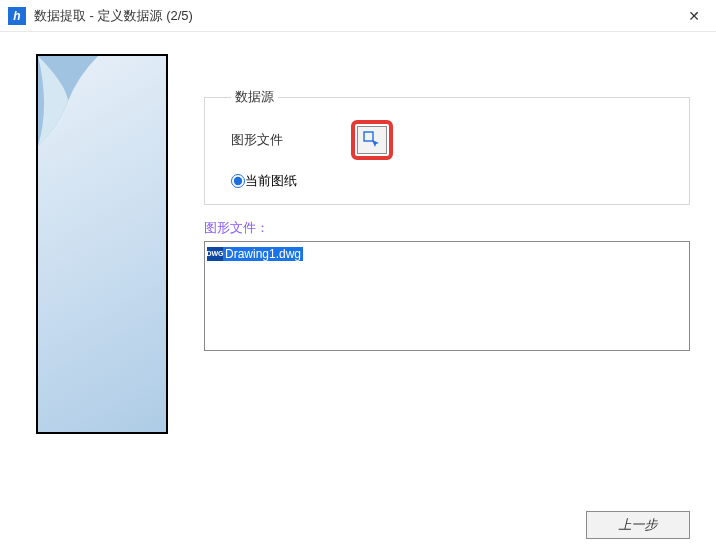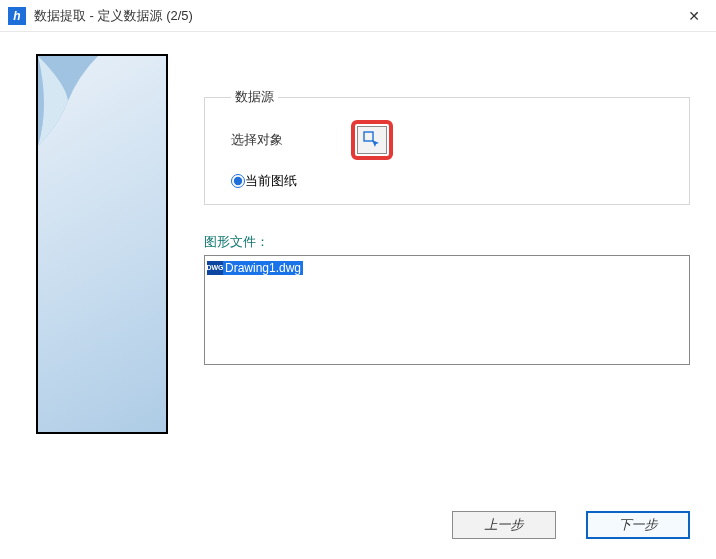--- a/index.html
+++ b/index.html
@@ -112,22 +112,22 @@
       display: flex;
       align-items: center;
       gap: 0;
     }
     .radio-row input[type="radio"] {
       accent-color: #1e6fd9;
       width: 14px;
       height: 14px;
     }
     .files-label {
-      margin-top: 28px;
-      color: #0f766e;
+      margin-top: 14px;
+      color: #8b5cf6;
     }
     .file-list {
       margin-top: 4px;
       border: 1px solid #888;
       height: 110px;
       background: #fff;
       padding: 2px;
       text-decoration: underline;
     }
     .file-item {
@@ -190,21 +190,21 @@
       <path d="M0 0 Q28 28 30 45 Q22 68 0 90 Q12 50 0 0 Z" fill="#d6e7f4"></path>
     </svg>
   </div>
 
   <div class="main-area">
 
     <fieldset class="data-source">
       <legend>数据源</legend>
 
       <div class="ds-row">
-        <span class="ds-label">选择对象</span>
+        <span class="ds-label">图形文件</span>
         <span class="select-btn-highlight">
           <span class="select-btn">
             <svg width="18" height="18" viewBox="0 0 18 18">
               <rect x="1" y="1" width="9" height="9" fill="none" stroke="#1e6fd9" stroke-width="1.4"></rect>
               <path d="M9 9 L16 12 L13 13 L12 16 Z" fill="#1e6fd9"></path>
             </svg>
           </span>
         </span>
       </div>
 
@@ -221,14 +221,13 @@
         <span class="file-icon">DWG</span>
         <span>Drawing1.dwg</span>
       </span>
     </div>
 
   </div>
 </div>
 
 <div class="footer">
   <div class="btn">上一步</div>
-  <div class="btn primary">下一步</div>
 </div>
 
 </body></html>

